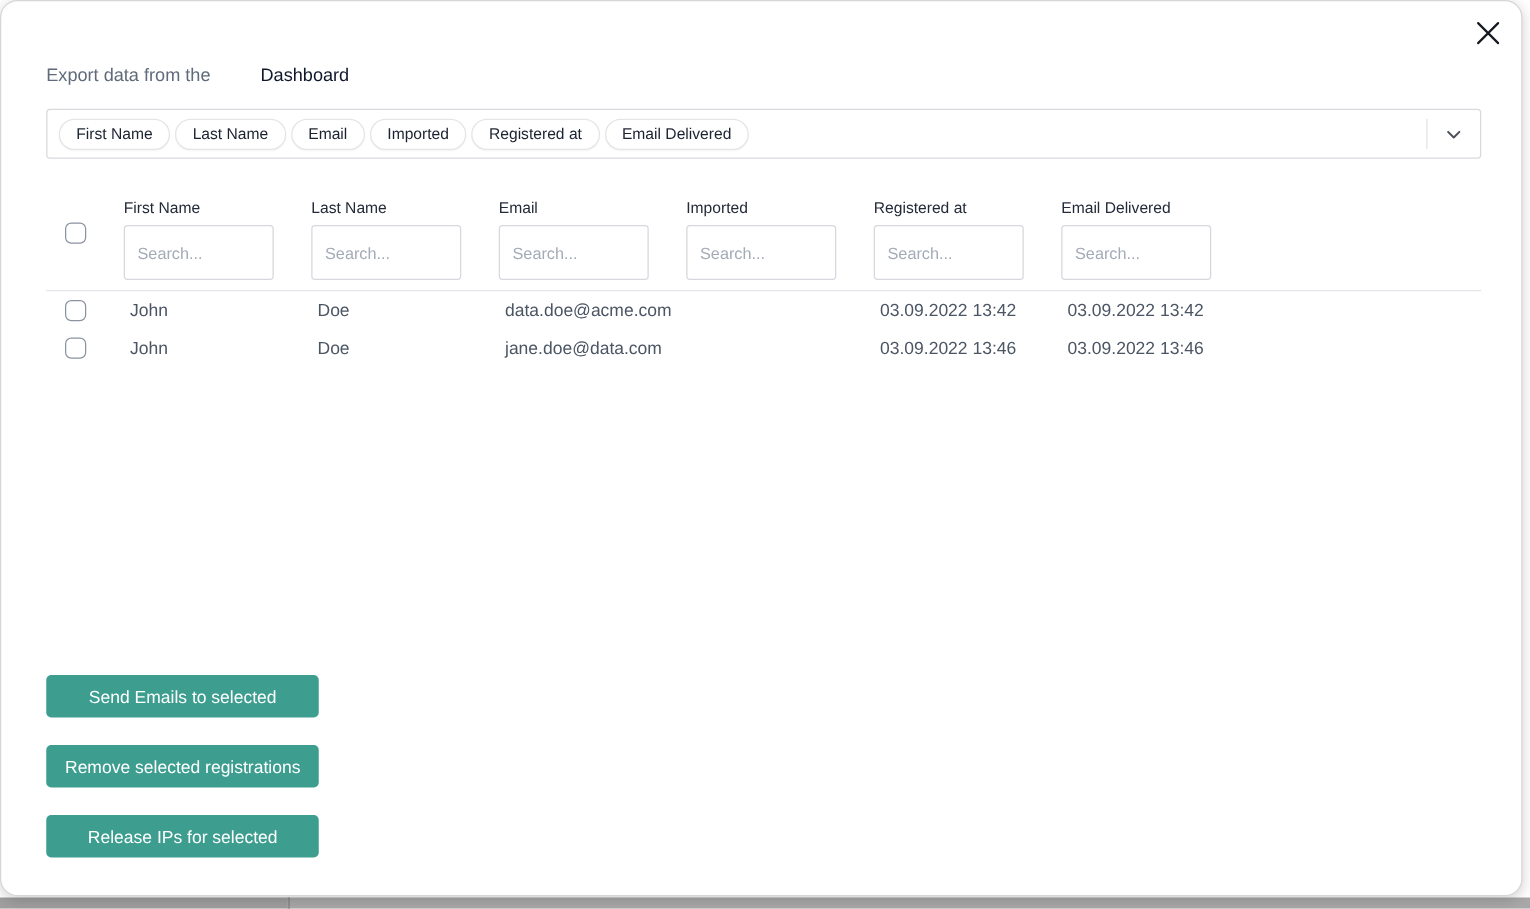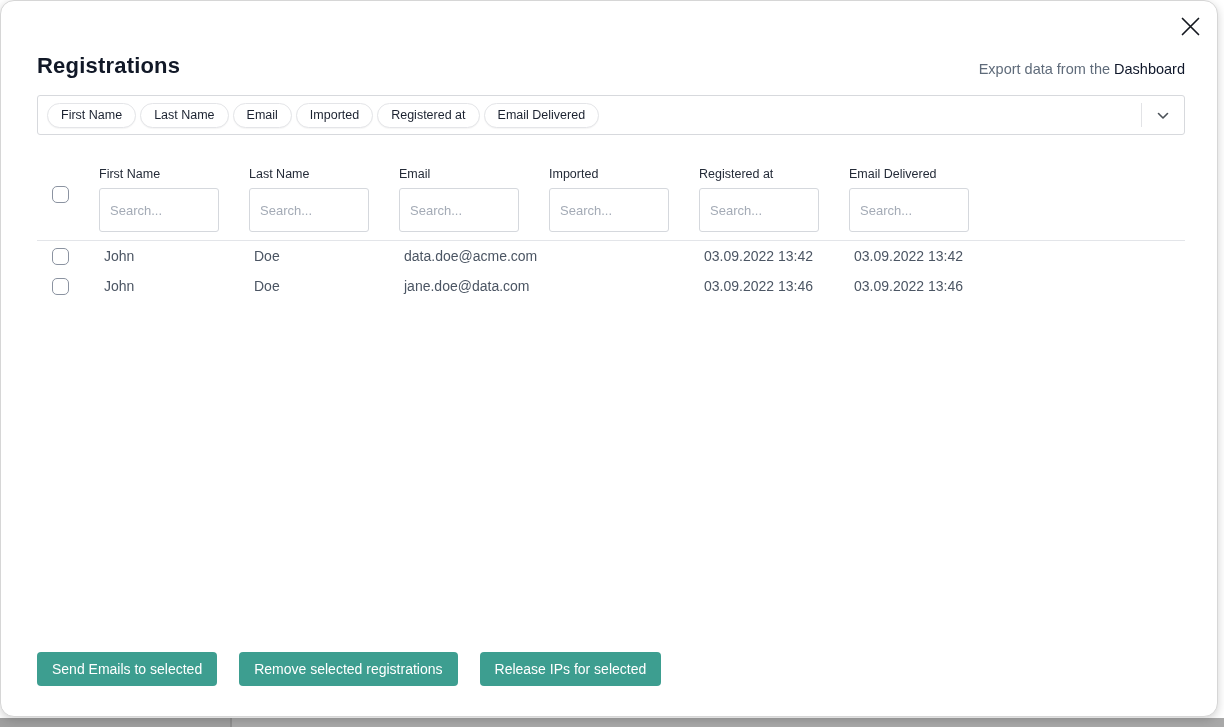--- a/index.html
+++ b/index.html
@@ -34,21 +34,21 @@
     display: flex; align-items: center; justify-content: center;
     cursor: pointer; background: none; border: none;
   }
 
   .modal-header {
     margin-top: 52px;
     display: flex; align-items: flex-end; justify-content: space-between;
   }
   .title { font-size: 22px; font-weight: 700; color: #111827; letter-spacing: .2px; }
   .export-note { font-size: 14.5px; color: #5f6b7a; padding-bottom: 2px; }
-  .export-note .dash-link { color: #0f172a; cursor: pointer; }
+  .export-note .dash-link { color: #0f172a; cursor: pointer; margin-left: 36px; }
 
   
   .filter-bar {
     margin-top: 16px;
     height: 40px;
     border: 1px solid #d7d9dd;
     border-radius: 3px;
     display: flex; align-items: center;
     padding-left: 9px;
   }
@@ -103,21 +103,21 @@
     display: inline-block;
   }
   .table-divider { border: none; border-top: 1px solid #e3e5e9; margin-top: 8px; }
   .data-row { height: 30px; }
   .data-row:first-of-type { margin-top: 3px; }
   .cell { font-size: 14px; color: #4b5563; padding-left: 5px; white-space: nowrap; }
 
   
   .footer {
     position: absolute; left: 36px; bottom: 30px;
-    display: flex; gap: 22px;
+    display: flex; gap: 22px; flex-direction: column;
   }
   .action-btn {
     height: 34px;
     background: var(--accent);
     color: #ffffff;
     border: none; border-radius: 4px;
     padding: 0 15px;
     font-size: 14px; font-weight: 500;
     font-family: "Liberation Sans", sans-serif;
     cursor: pointer; white-space: nowrap;
@@ -133,21 +133,20 @@
 
   <button class="close-btn">
     <span>
       <svg width="19" height="19" viewBox="0 0 19 19">
           <path d="M1.5 1.5 L17.5 17.5 M17.5 1.5 L1.5 17.5" stroke="#14181f" stroke-width="1.7" stroke-linecap="round"></path>
         </svg>
     </span>
   </button>
 
   <div class="modal-header">
-    <h1 class="title">Registrations</h1>
     <div class="export-note"><span>Export data from the </span><span class="dash-link">Dashboard</span></div>
   </div>
 
   <div class="filter-bar">
     <span class="chip">First Name</span>
     <span class="chip">Last Name</span>
     <span class="chip">Email</span>
     <span class="chip">Imported</span>
     <span class="chip">Registered at</span>
     <span class="chip">Email Delivered</span>

